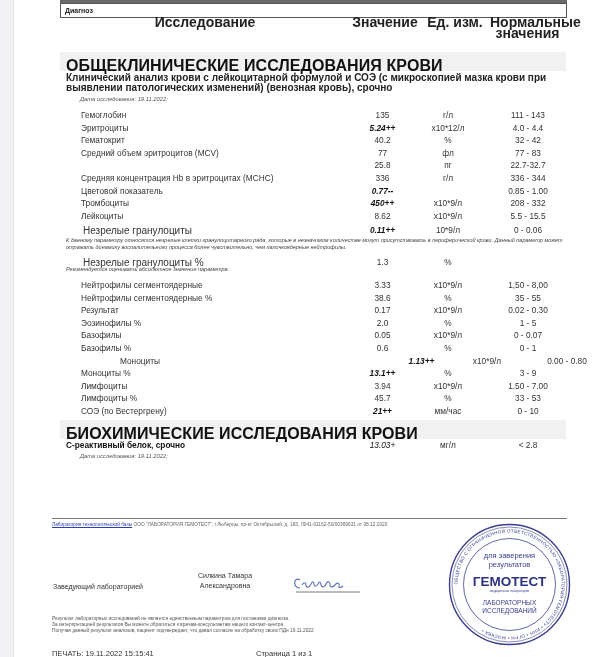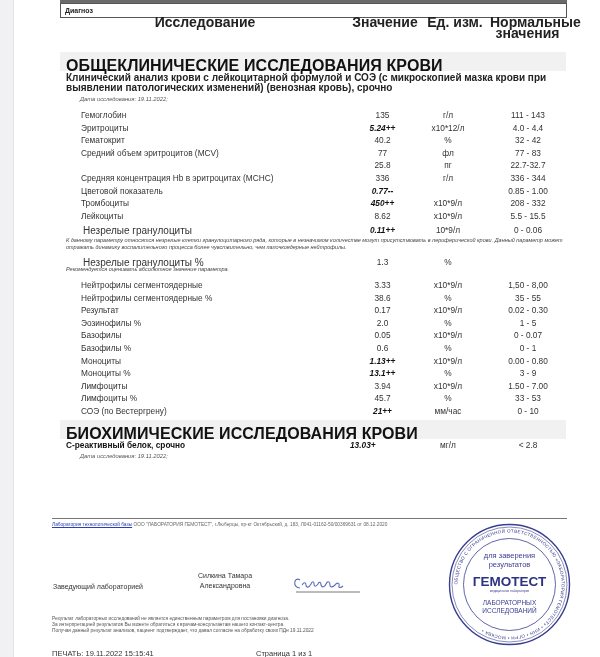--- a/index.html
+++ b/index.html
@@ -27,21 +27,21 @@
   .row .name.big { left: 83px; font-size: 10px; }
   .row .val { position: absolute; left: 350px; width: 65px; text-align: center; top: 0; }
   .row .val.flag { font-weight: bold; font-style: italic; color: #111; }
   .row .unit { position: absolute; left: 418px; width: 60px; text-align: center; top: 0; }
   .row .norm { position: absolute; left: 490px; width: 76px; text-align: center; top: 0; }
 
   .footnote { position: absolute; left: 66px; width: 520px; font-size: 5.5px; font-style: italic; color: #444; line-height: 7px; }
 
   .crp-row { position: absolute; top: 440px; left: 0; width: 600px; height: 12px; font-size: 8.3px; }
   .crp-row .name { position: absolute; left: 66px; font-weight: bold; color: #111; }
-  .crp-row .val { position: absolute; left: 350px; width: 65px; text-align: left; font-weight: bold; font-style: italic; color: #111; }
+  .crp-row .val { position: absolute; left: 350px; width: 65px; text-align: center; font-weight: normal; font-style: italic; color: #111; }
   .crp-row .unit { position: absolute; left: 418px; width: 60px; text-align: center; color: #333; }
   .crp-row .norm { position: absolute; left: 490px; width: 76px; text-align: center; color: #333; }
 
   .footer-line { position: absolute; left: 52px; top: 518px; width: 515px; height: 1px; background: #777; }
   .lab-info { position: absolute; left: 52px; top: 522px; width: 400px; font-size: 4.8px; color: #666; line-height: 6px; }
   .lab-info .lab-link { color: #2a3fb0; text-decoration: underline; }
 
   .sig-role { position: absolute; left: 53px; top: 583px; font-size: 7px; color: #333; }
   .sig-name { position: absolute; left: 180px; top: 571px; width: 90px; font-size: 7px; color: #333; text-align: center; line-height: 10px; }
   .signature { position: absolute; left: 290px; top: 570px; width: 80px; height: 26px; }
@@ -175,21 +175,21 @@
       <span class="val">0.05</span>
       <span class="unit">x10*9/л</span>
       <span class="norm">0 - 0.07</span>
     </div>
     <div class="row" style="top: 343px;">
       <span class="name">Базофилы %</span>
       <span class="val">0.6</span>
       <span class="unit">%</span>
       <span class="norm">0 - 1</span>
     </div>
-    <div class="row" style="top: 355.6px;">
+    <div class="row" style="top: 355.6px; margin-left: 39px;">
       <span class="name">Моноциты</span>
       <span class="val flag">1.13++</span>
       <span class="unit">x10*9/л</span>
       <span class="norm">0.00 - 0.80</span>
     </div>
     <div class="row" style="top: 368.2px;">
       <span class="name">Моноциты %</span>
       <span class="val flag">13.1++</span>
       <span class="unit">%</span>
       <span class="norm">3 - 9</span>

